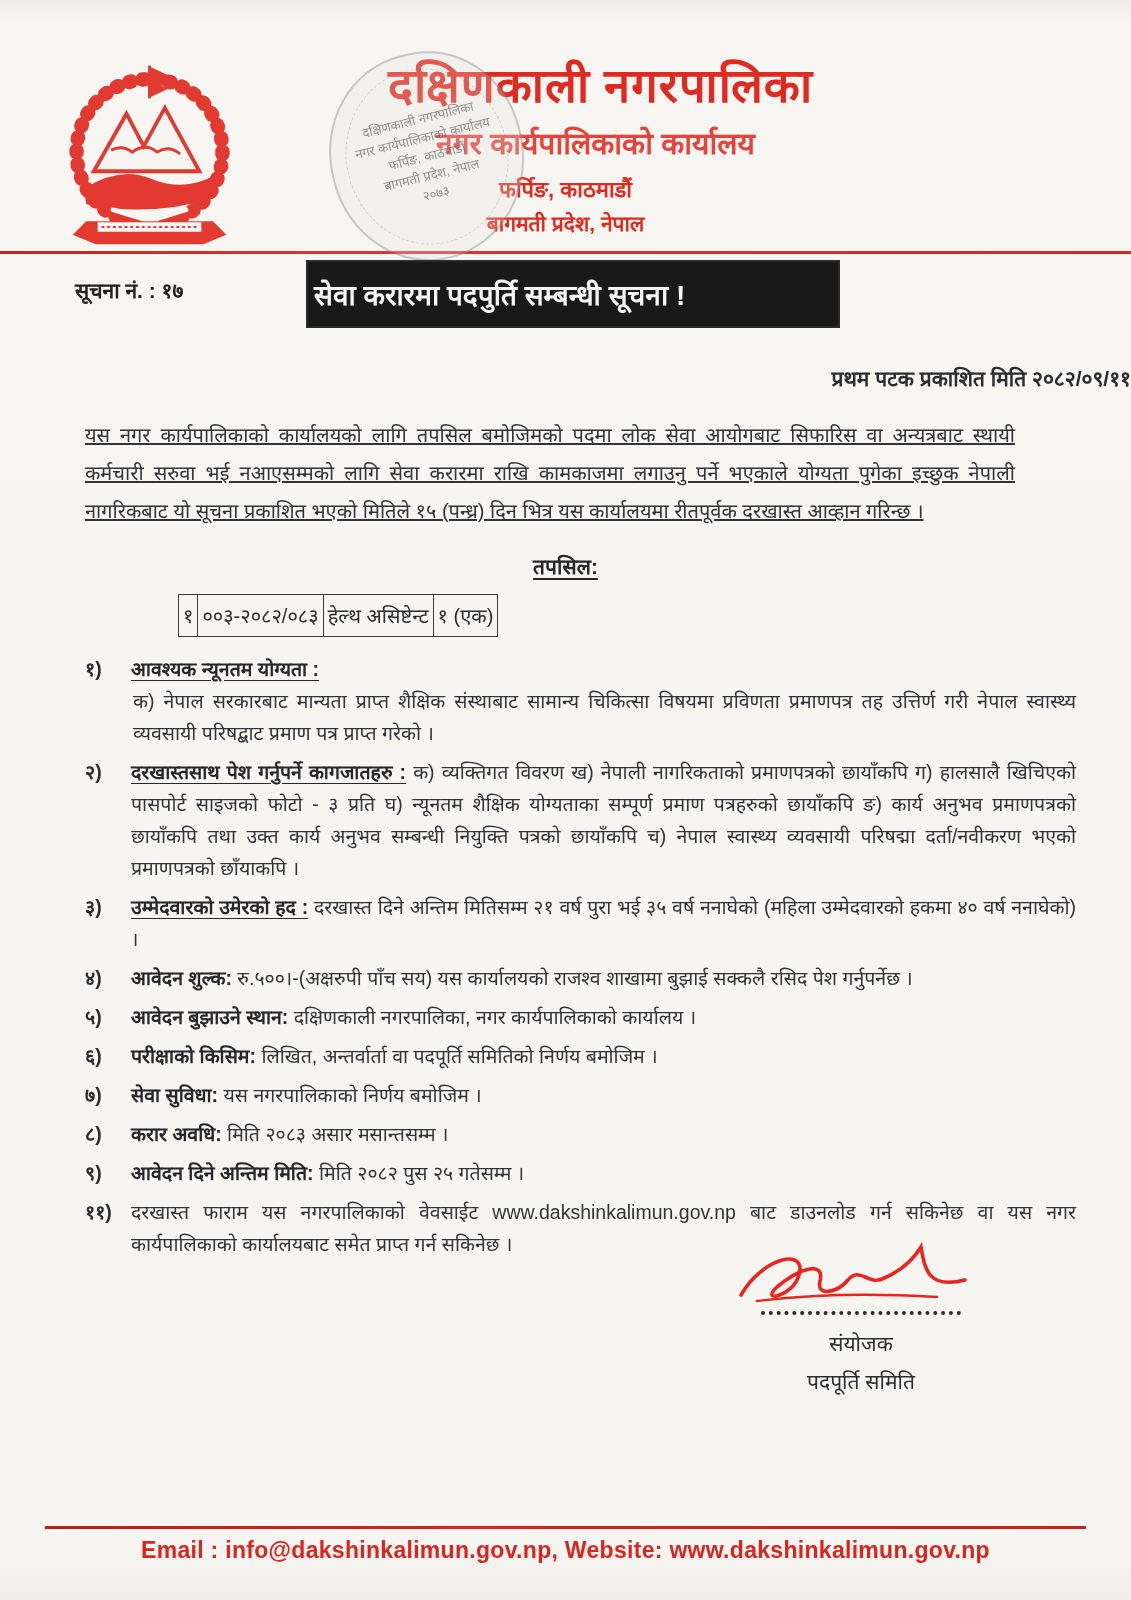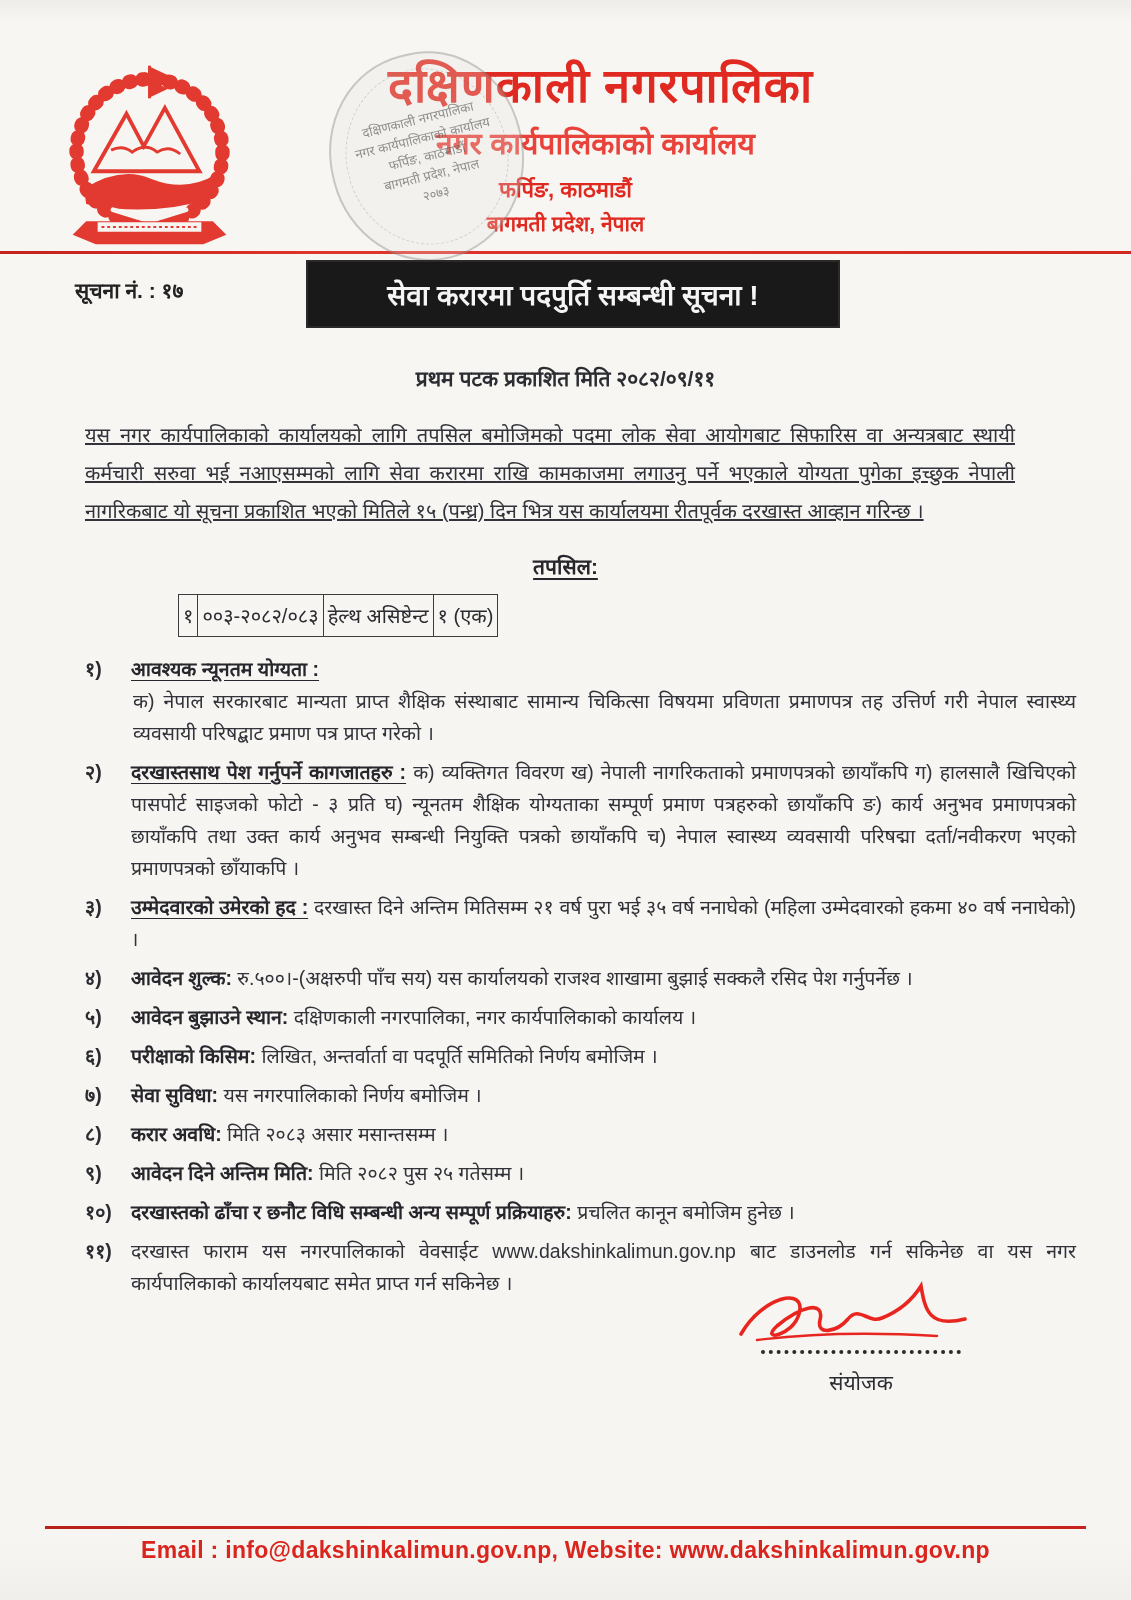--- a/index.html
+++ b/index.html
@@ -27,24 +27,24 @@
   .hdr-title{font-size:47px;font-weight:bold;color:#e02a21;letter-spacing:1px;margin:0 0 6px 70px;}
   .hdr-sub{font-size:30px;font-weight:bold;color:#e8423a;margin:0 0 10px 60px;}
   .hdr-line3{font-size:22px;font-weight:bold;color:#e02a21;margin-bottom:6px;}
   .hdr-line4{font-size:21px;font-weight:bold;color:#e02a21;}
   .rule-top{height:3px;background:linear-gradient(90deg,#c4221c,#e0352c 30%,#d3281f);margin-top:14px;}
   
   .notice-row{position:relative;height:78px;margin-top:6px;}
   .notice-no{position:absolute;left:75px;top:16px;font-size:21px;font-weight:bold;color:#222;}
   .title-box{
     position:absolute;left:308px;top:2px;width:518px;
-    background:#191919;color:#f5f5f5;text-align:center;
+    background:#191919;color:#f5f5f5;text-align:left;
     font-size:28px;font-weight:bold;padding:13px 6px;box-shadow:0 0 0 2px #2a2a2a;
   }
-  .pub-date{text-align:center;font-size:21px;font-weight:bold;color:#2c2d33;margin-top:26px;}
+  .pub-date{text-align:right;font-size:21px;font-weight:bold;color:#2c2d33;margin-top:26px;}
   
   .intro{
     margin:24px 116px 0 85px;font-size:20px;line-height:38px;
     text-align:justify;color:#32333a;text-decoration:underline;
   }
   
   .tapasil{ text-align:center;font-size:21px;font-weight:bold;color:#26262c;
     margin-top:22px;}
   .tapasil span{text-decoration:underline;text-underline-offset:4px;}
   table.spec{border-collapse:collapse;margin:14px 0 0 178px;}
@@ -204,45 +204,39 @@
     </div>
 
     <div class="item">
       <span class="num">९)</span>
       <span class="body">
         <span class="label">आवेदन दिने अन्तिम मिति:</span>
         <span>मिति २०८२ पुस २५ गतेसम्म ।</span>
       </span>
     </div>
 
-    <div class="item">
-      <span class="num">१०)</span>
-      <span class="body">
-        <span class="label">दरखास्तको ढाँचा र छनौट विधि सम्बन्धी अन्य सम्पूर्ण प्रक्रियाहरु:</span>
-        <span>प्रचलित कानून बमोजिम हुनेछ ।</span>
-      </span>
-    </div>
 
     <div class="item">
       <span class="num">११)</span>
       <span class="body">
         <span>दरखास्त फाराम यस नगरपालिकाको वेवसाईट www.dakshinkalimun.gov.np बाट डाउनलोड गर्न सकिनेछ वा यस नगर कार्यपालिकाको कार्यालयबाट समेत प्राप्त गर्न सकिनेछ ।</span>
       </span>
     </div>
 
 
   </div>
 
   <div class="sign-block">
     <svg class="sig-svg" width="250" height="92" viewBox="0 0 250 92">
       <path d="M12 62 C 34 24, 78 14, 70 42 C 64 64, 30 70, 48 54 C 72 34, 96 28, 91 48 C 87 64, 108 60, 119 47 C 130 33, 139 52, 153 46 C 168 40, 182 30, 192 14 C 196 38, 200 56, 236 47" stroke="#e8261f" stroke-width="3.6" fill="none" stroke-linecap="round"></path>
       <path d="M28 68 q80 -10 180 -4" stroke="#e8261f" stroke-width="2.4" fill="none" stroke-linecap="round"></path>
     </svg>
     <span class="dots"></span>
     <div class="sig-role">संयोजक</div>
+    <div class="sig-committee">पदपूर्ति समिति</div>
   </div>
 
   <div class="footer">
     <div class="rule"></div>
     <div class="ftext">Email : info@dakshinkalimun.gov.np, Website: www.dakshinkalimun.gov.np</div>
   </div>
 
 </div>
 
 </body></html>

